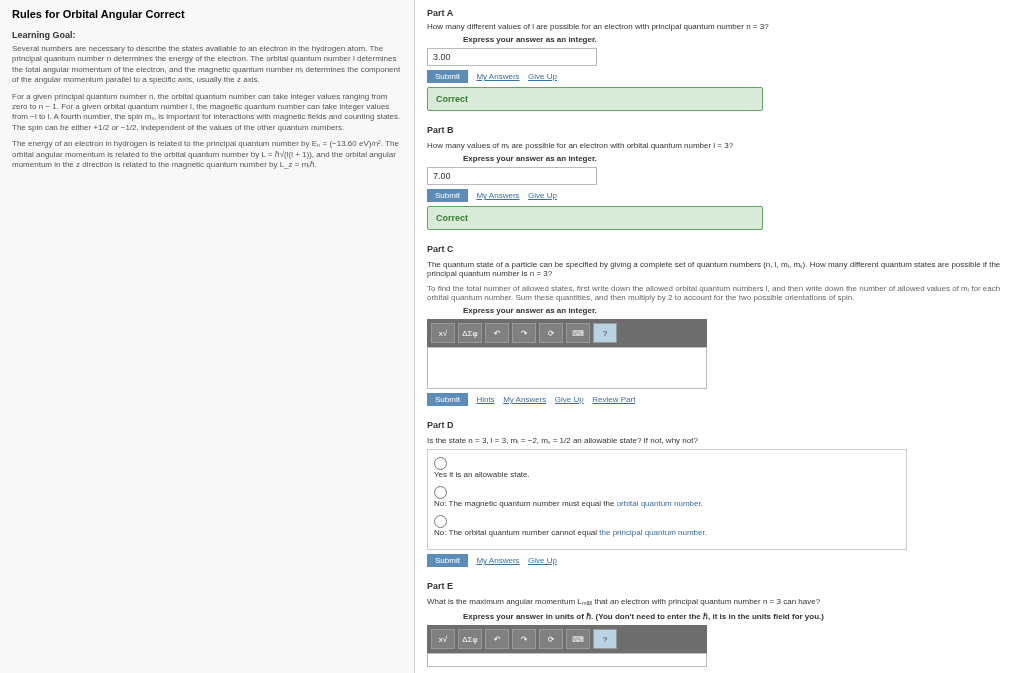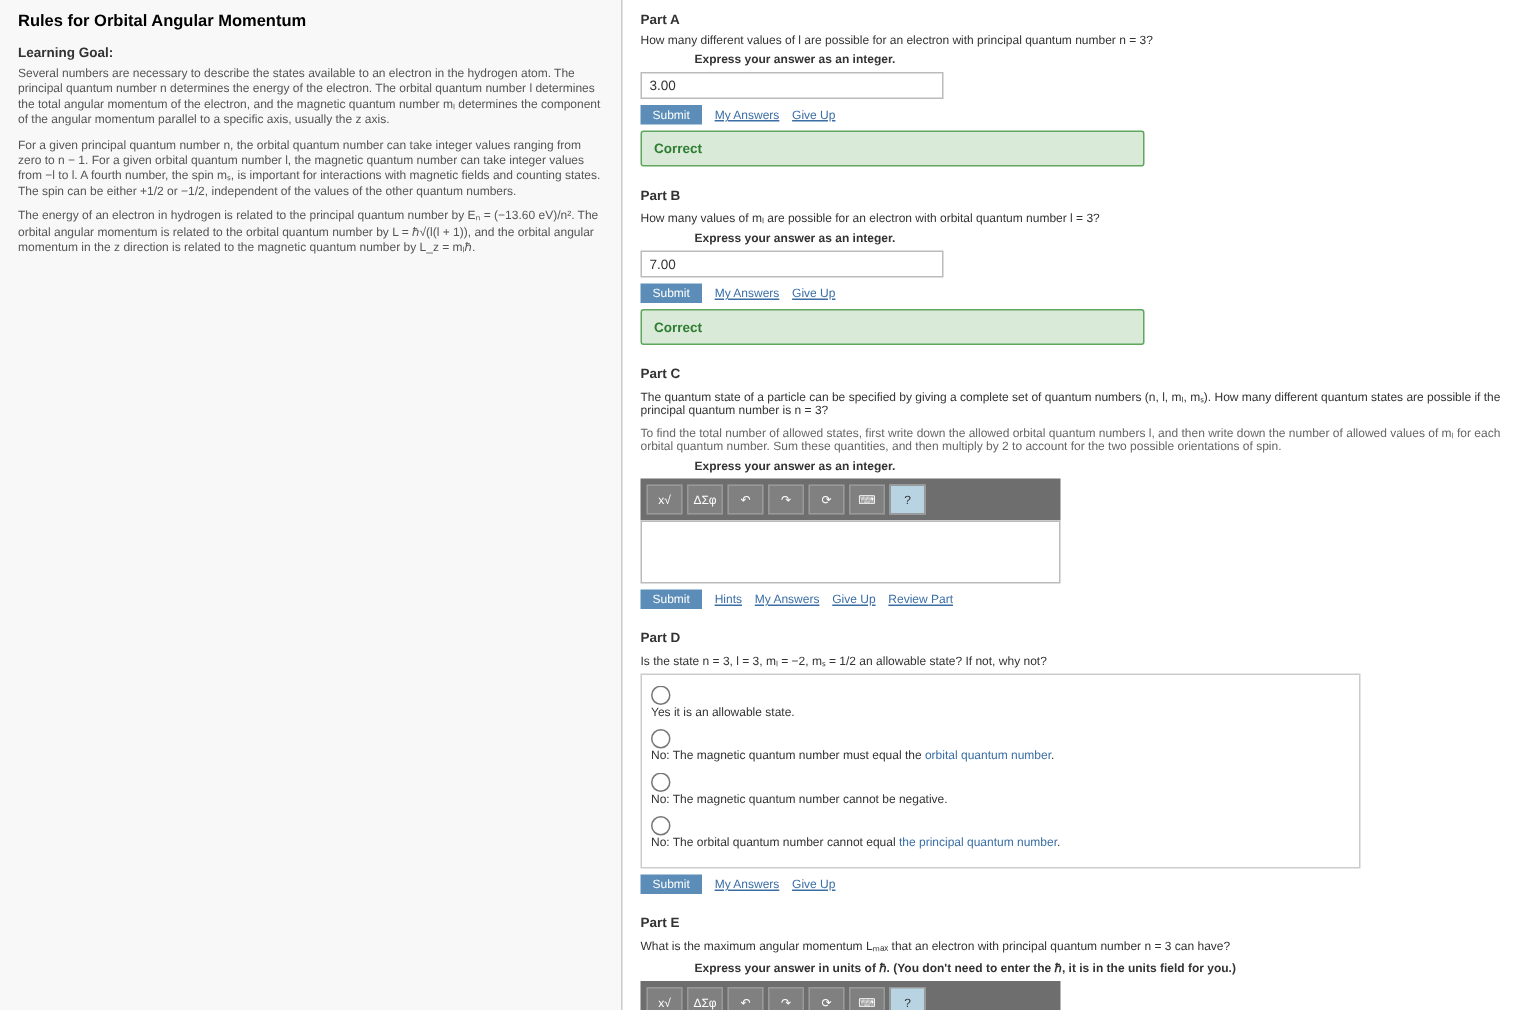--- a/index.html
+++ b/index.html
@@ -52,21 +52,21 @@
 }
 .express {
   font-size: 8px;
   font-weight: bold;
   margin-bottom: 4px;
   padding-left: 36px;
 }
 .answer-box {
   border: 1px solid #bbb;
   padding: 3px 5px;
-  width: 202px;
+  width: 170px;
   font-size: 9px;
   margin-bottom: 4px;
   background: #fff;
 }
 .btn {
   display: inline-block;
   background: #5b8db8;
   color: #fff;
   font-size: 8px;
   padding: 2px 8px;
@@ -149,21 +149,21 @@
 .radio-opt input { margin-right: 5px; margin-top: 1px; }
 .blue-text { color: #3a6ea5; }
 .action-row { margin-top: 4px; }
 .small-note { font-size: 8px; color: #666; margin-bottom: 4px; }
 </style>
 </head>
 <body>
 
 <div class="container">
   <div class="left-panel">
-    <div class="page-title">Rules for Orbital Angular Momentum</div>
+    <div class="page-title">Rules for Orbital Angular Correct</div>
     <div class="section-label">Learning Goal:</div>
     <div class="left-text">Several numbers are necessary to describe the states available to an electron in the hydrogen atom. The principal quantum number n determines the energy of the electron. The orbital quantum number l determines the total angular momentum of the electron, and the magnetic quantum number mₗ determines the component of the angular momentum parallel to a specific axis, usually the z axis.</div>
     <div class="left-text">For a given principal quantum number n, the orbital quantum number can take integer values ranging from zero to n − 1. For a given orbital quantum number l, the magnetic quantum number can take integer values from −l to l. A fourth number, the spin mₛ, is important for interactions with magnetic fields and counting states. The spin can be either +1/2 or −1/2, independent of the values of the other quantum numbers.</div>
     <div class="left-text">The energy of an electron in hydrogen is related to the principal quantum number by Eₙ = (−13.60 eV)/n². The orbital angular momentum is related to the orbital quantum number by L = ℏ√(l(l + 1)), and the orbital angular momentum in the z direction is related to the magnetic quantum number by L_z = mₗℏ.</div>
   </div>
 
   <div class="right-panel">
 
     <div class="part">
       <div class="part-title">Part A</div>
@@ -222,24 +222,20 @@
         <label class="radio-opt">
             <input type="radio" name="pd" style="">
             <span>Yes it is an allowable state.</span>
           </label>
         <label class="radio-opt">
             <input type="radio" name="pd" style="">
             <span>No: The magnetic quantum number must equal the <span class="blue-text">orbital quantum number</span>.</span>
           </label>
         <label class="radio-opt">
             <input type="radio" name="pd" style="">
-            <span>No: The magnetic quantum number cannot be negative.</span>
-          </label>
-        <label class="radio-opt">
-            <input type="radio" name="pd" style="">
             <span>No: The orbital quantum number cannot equal <span class="blue-text">the principal quantum number</span>.</span>
           </label>
       </div>
       <div class="action-row">
         <button class="btn">Submit</button>
         <span class="link">My Answers</span>
         <span class="link">Give Up</span>
       </div>
     </div>
 

